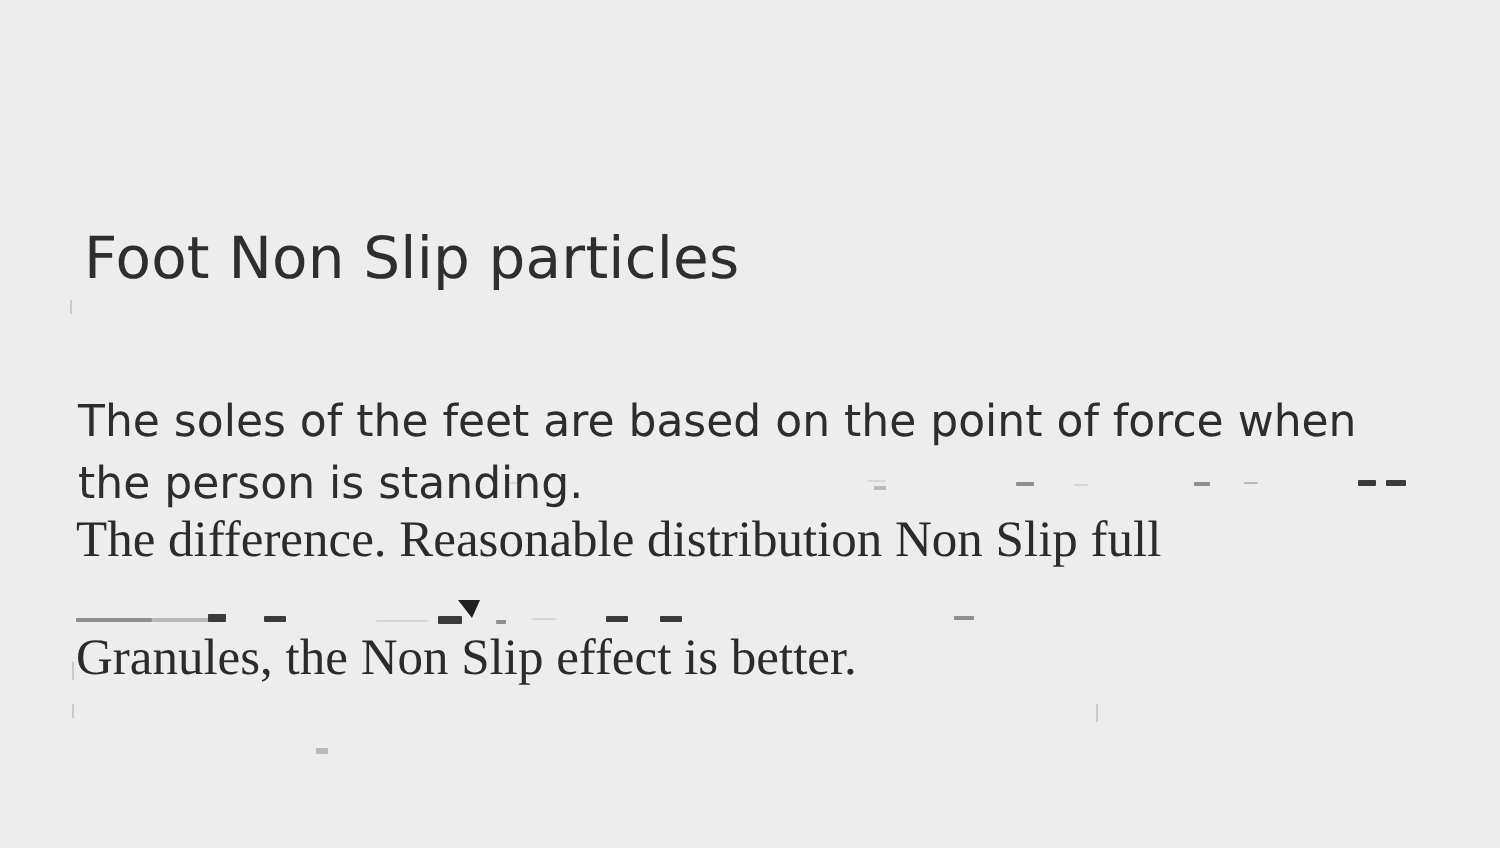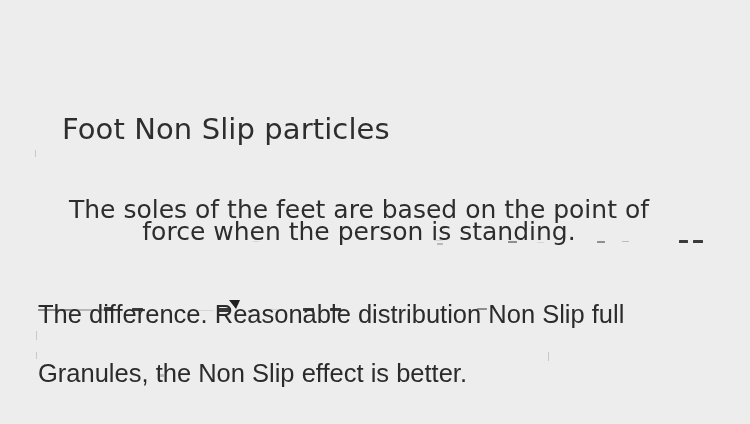--- a/index.html
+++ b/index.html
@@ -25,46 +25,43 @@
     position: absolute;
     left: 42px;
     top: 111px;
     font-family: "DejaVu Sans", sans-serif;
     font-size: 29px;
     font-weight: 400;
     line-height: 36px;
     letter-spacing: 0.1px;
     color: #2e2e2e;
     white-space: nowrap;
-    margin-left: 20px;
   }
 
   .subtext {
     position: absolute;
     left: 39px;
     top: 174px;
     width: 640px;
     font-family: "DejaVu Sans", sans-serif;
-    font-size: 25px;
+    font-size: 22px;
     font-weight: 400;
-    line-height: 22px;
+    line-height: 31px;
     color: #2d2d2d;
-    text-align: center;
   }
 
   .line-big {
     position: absolute;
     left: 38px;
-    font-family: Liberation Sans, sans-serif;
+    font-family: Liberation Serif, serif;
     font-size: 25.5px;
     font-weight: 400;
     line-height: 34px;
     color: #2b2b2b;
     white-space: nowrap;
-    margin-top: 44px;
   }
   .line-big.row-a { top: 253px; }
   .line-big.row-b { top: 312px; }
 
   
   .artifact-layer {
     position: absolute;
     inset: 0;
     pointer-events: none;
   }

